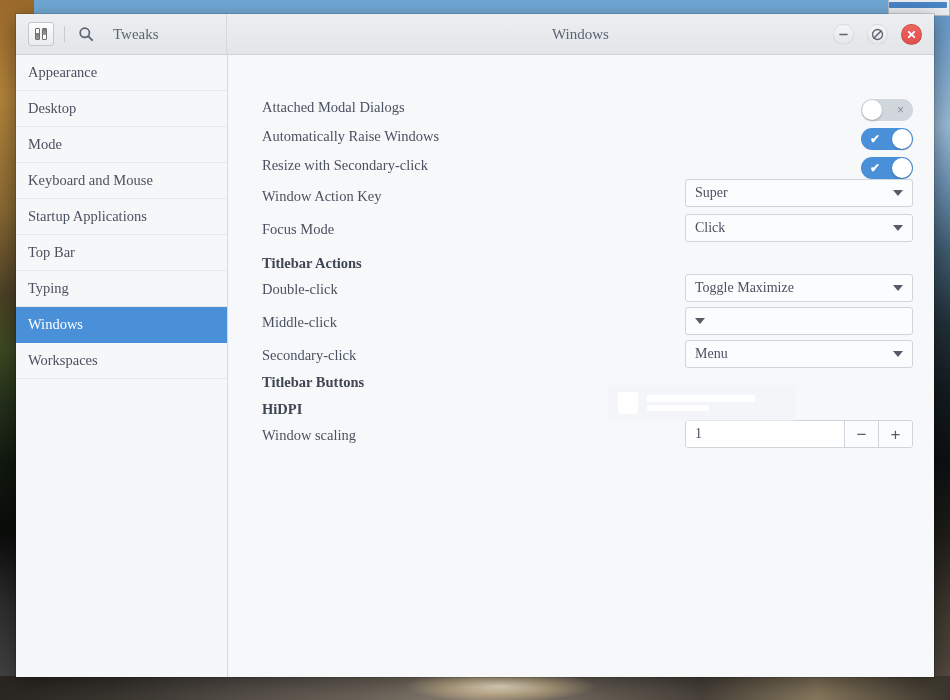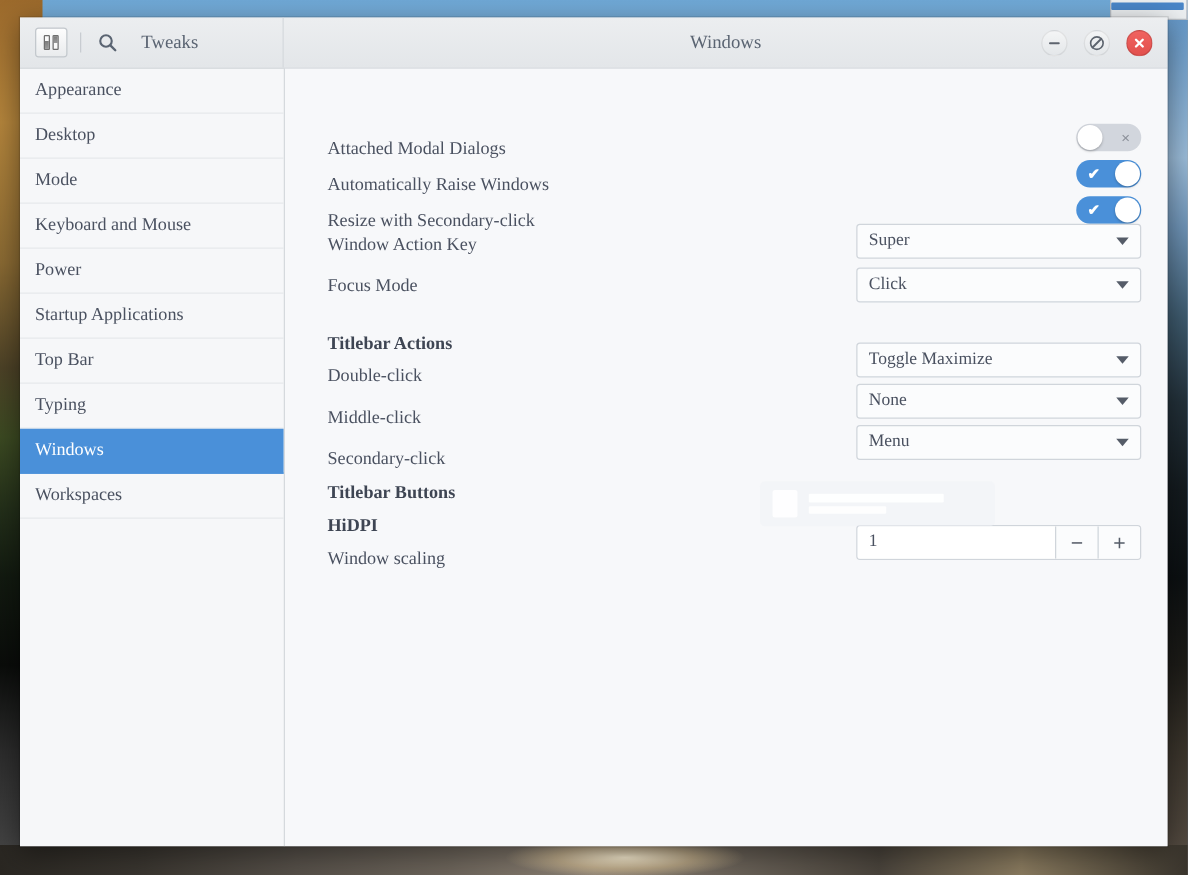--- a/index.html
+++ b/index.html
@@ -191,21 +191,21 @@
     background: #f7f8fa;
     position: relative;
     overflow: hidden;
   }
   .row {
     position: absolute;
     left: 34px; right: 21px;
     height: 0;
   }
   .row-label {
-    position: absolute; left: 0; top: 12px;
+    position: absolute; left: 0; top: 0;
     font-size: 14.5px; color: #4a5160;
     white-space: nowrap;
   }
   .row-label.section {
     font-weight: bold;
     color: #3e4553;
   }
 
   
   .switch {
@@ -372,23 +372,20 @@
       <div class="side-item">
         <span>Desktop</span>
       </div>
       <div class="side-item">
         <span>Mode</span>
       </div>
       <div class="side-item">
         <span>Keyboard and Mouse</span>
       </div>
       <div class="side-item">
-        <span>Power</span>
-      </div>
-      <div class="side-item">
         <span>Startup Applications</span>
       </div>
       <div class="side-item">
         <span>Top Bar</span>
       </div>
       <div class="side-item">
         <span>Typing</span>
       </div>
       <div class="side-item selected">
         <span>Windows</span>
@@ -448,21 +445,20 @@
         <div class="row-label">Double-click</div>
         <div class="combo" style="top:-7px">
           <span class="val">Toggle Maximize</span>
           <span class="caret"></span>
         </div>
       </div>
 
       <div class="row" style="top:259px">
         <div class="row-label">Middle-click</div>
         <div class="combo" style="top:-7px">
-          <span class="val">None</span>
           <span class="caret"></span>
         </div>
       </div>
 
       <div class="row" style="top:292px">
         <div class="row-label">Secondary-click</div>
         <div class="combo" style="top:-7px">
           <span class="val">Menu</span>
           <span class="caret"></span>
         </div>

